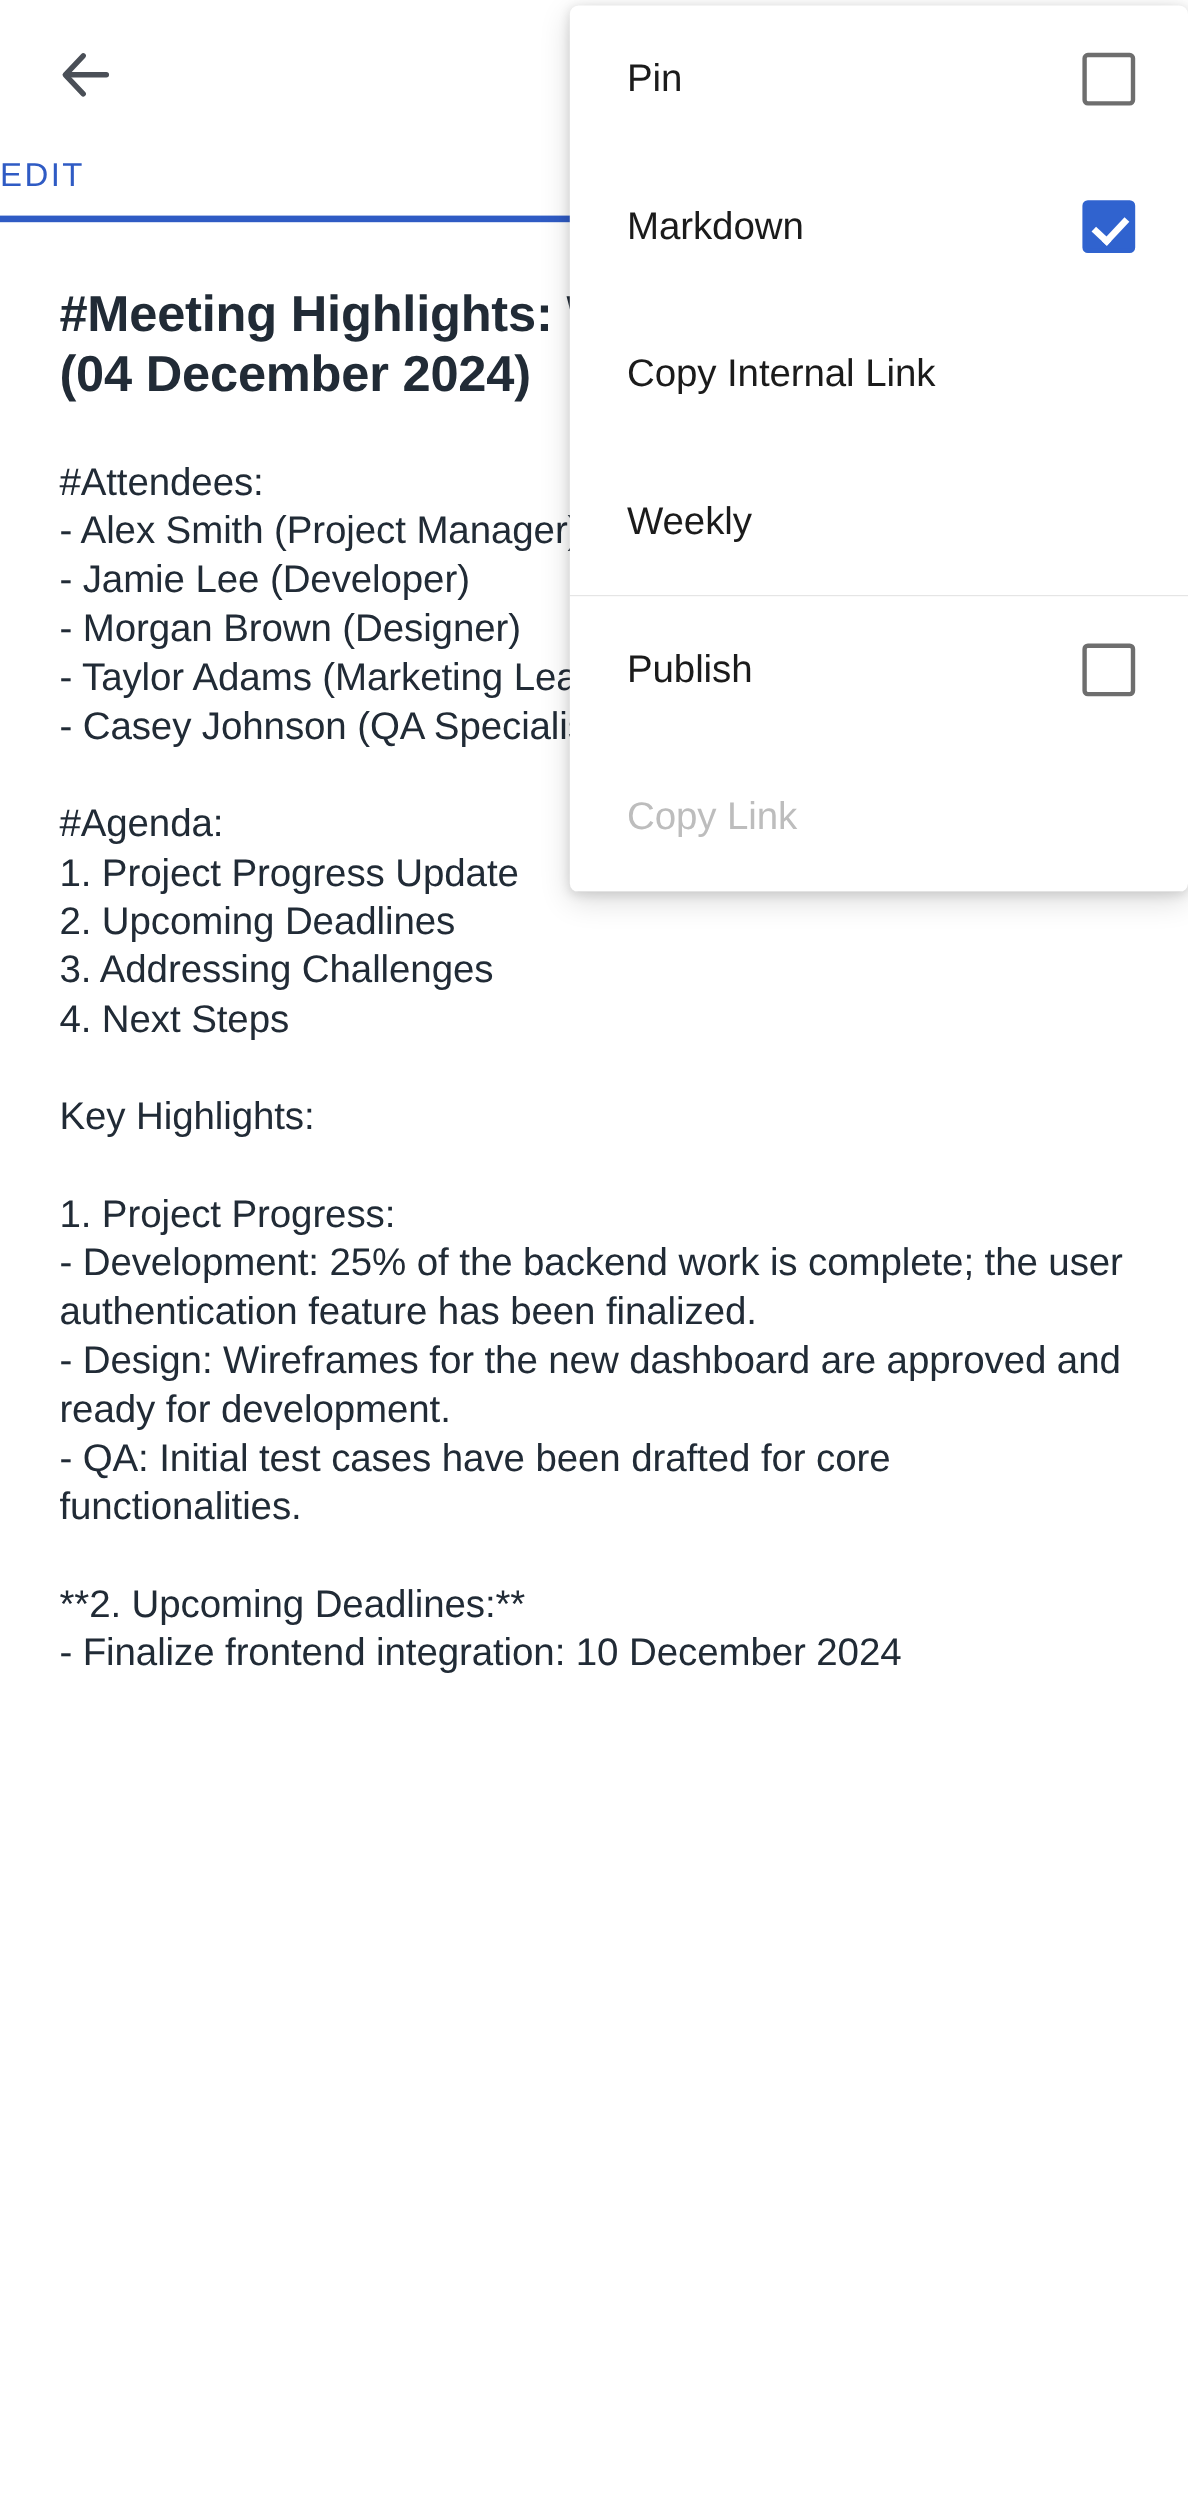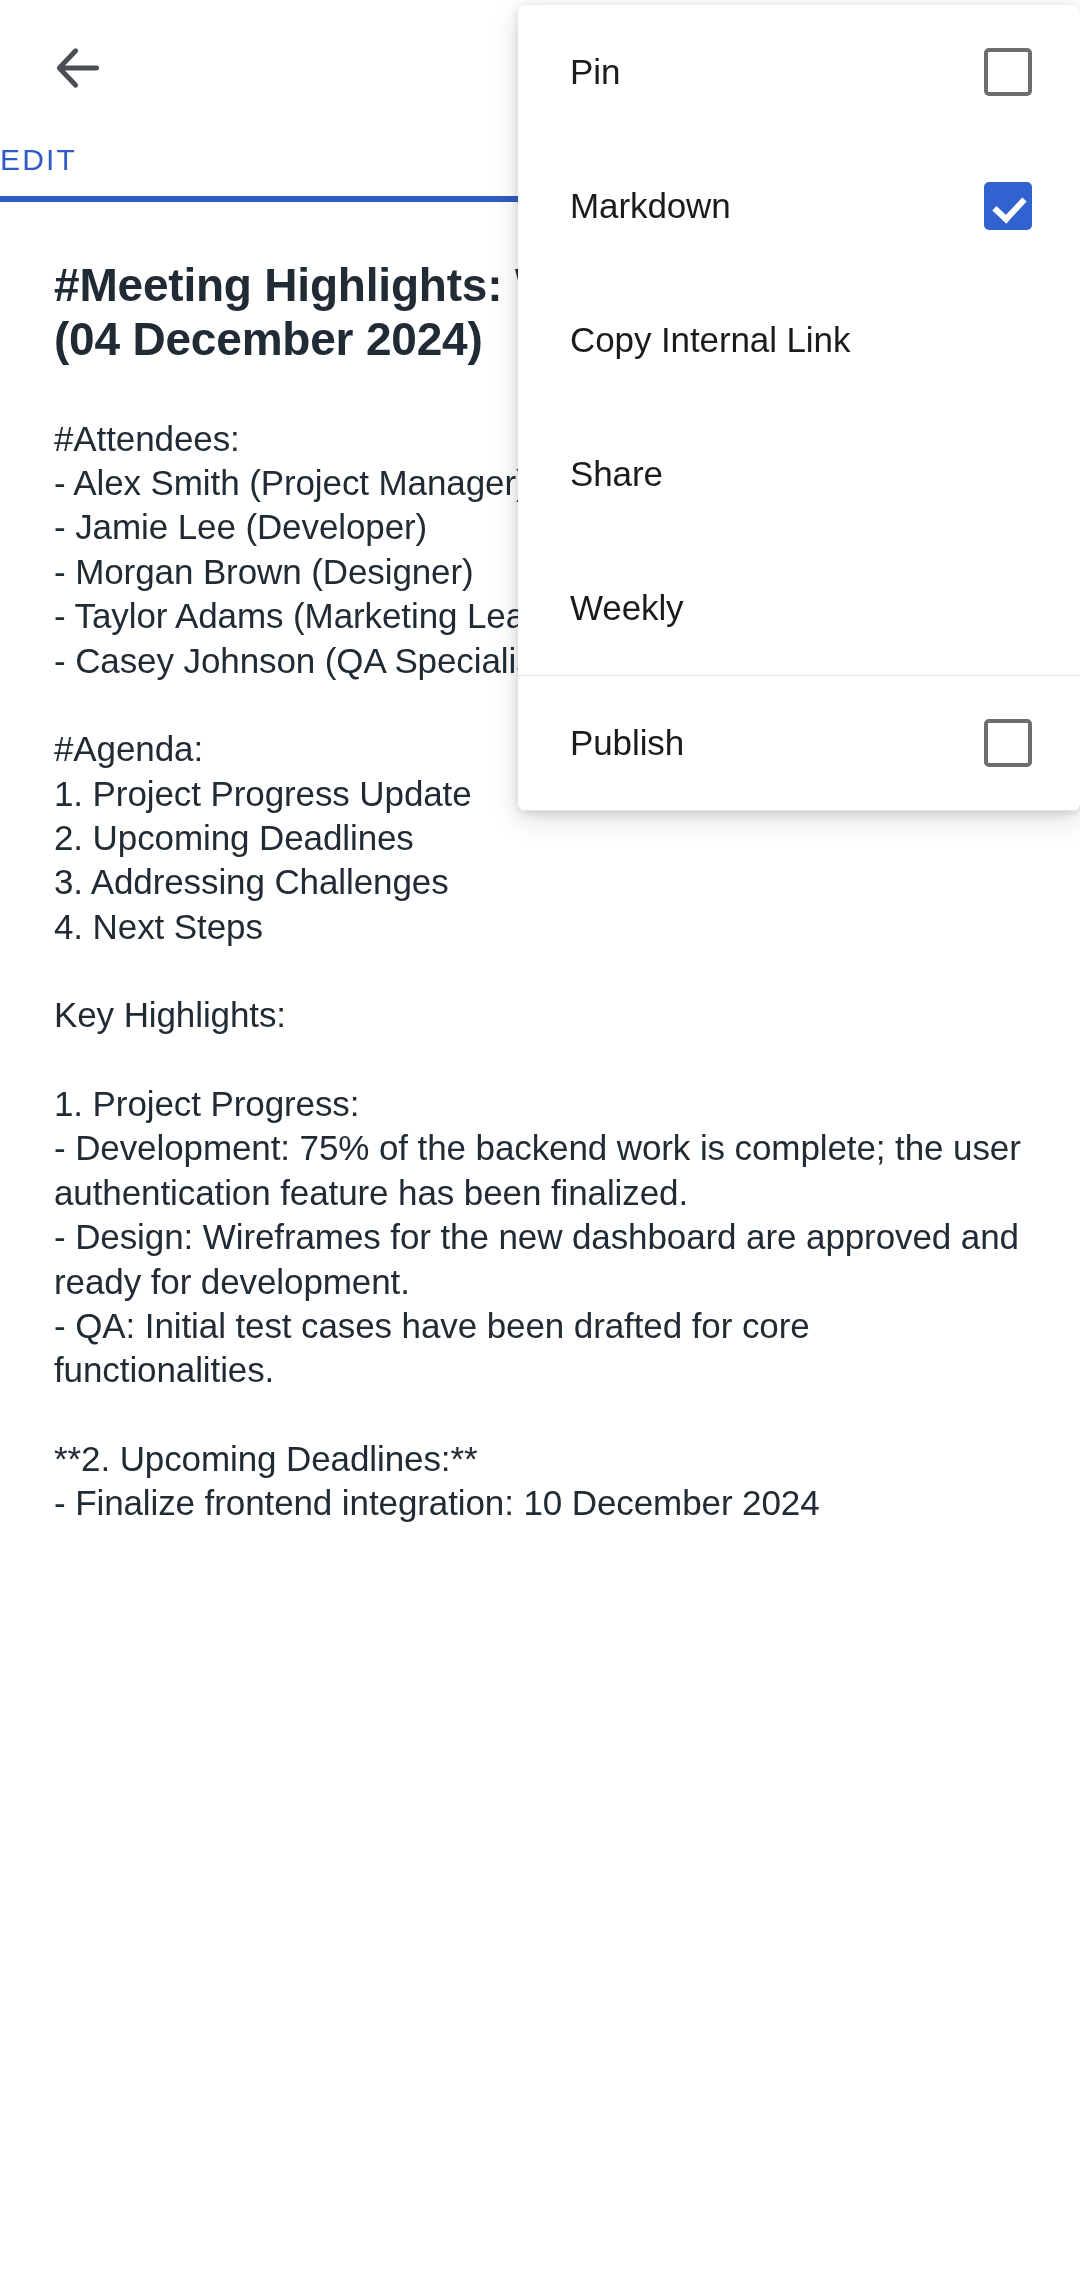--- a/index.html
+++ b/index.html
@@ -203,21 +203,21 @@
   <div class="gap-md"></div>
   <div class="doc-block">#Agenda:
 1. Project Progress Update
 2. Upcoming Deadlines
 3. Addressing Challenges
 4. Next Steps</div>
   <div class="gap-md"></div>
   <div class="doc-block">Key Highlights:</div>
   <div class="gap-md"></div>
   <div class="doc-block">1. Project Progress:
-- Development: 75% of the backend work is complete; the user authentication feature has been finalized.
+- Development: 25% of the backend work is complete; the user authentication feature has been finalized.
 - Design: Wireframes for the new dashboard are approved and ready for development.
 - QA: Initial test cases have been drafted for core functionalities.</div>
   <div class="gap-md"></div>
   <div class="doc-block">**2. Upcoming Deadlines:**
 - Finalize frontend integration: 10 December 2024</div>
 </div>
 
 <div class="menu">
 
   <div class="menu-section">
@@ -226,32 +226,32 @@
       <span class="cbox"></span>
     </div>
     <div class="menu-item">
       <span class="label">Markdown</span>
       <span class="cbox checked"></span>
     </div>
     <div class="menu-item">
       <span class="label">Copy Internal Link</span>
     </div>
     <div class="menu-item">
-      <span class="label">Share</span>
-    </div>
-    <div class="menu-item">
       <span class="label">Weekly</span>
     </div>
   </div>
 
   <div class="menu-sep"></div>
 
   <div class="menu-section">
     <div class="menu-item">
       <span class="label">Publish</span>
       <span class="cbox"></span>
     </div>
+    <div class="menu-item disabled">
+      <span class="label">Copy Link</span>
+    </div>
   </div>
 
   <div class="menu-sep"></div>
 
 
 </div>
 
 </body></html>

